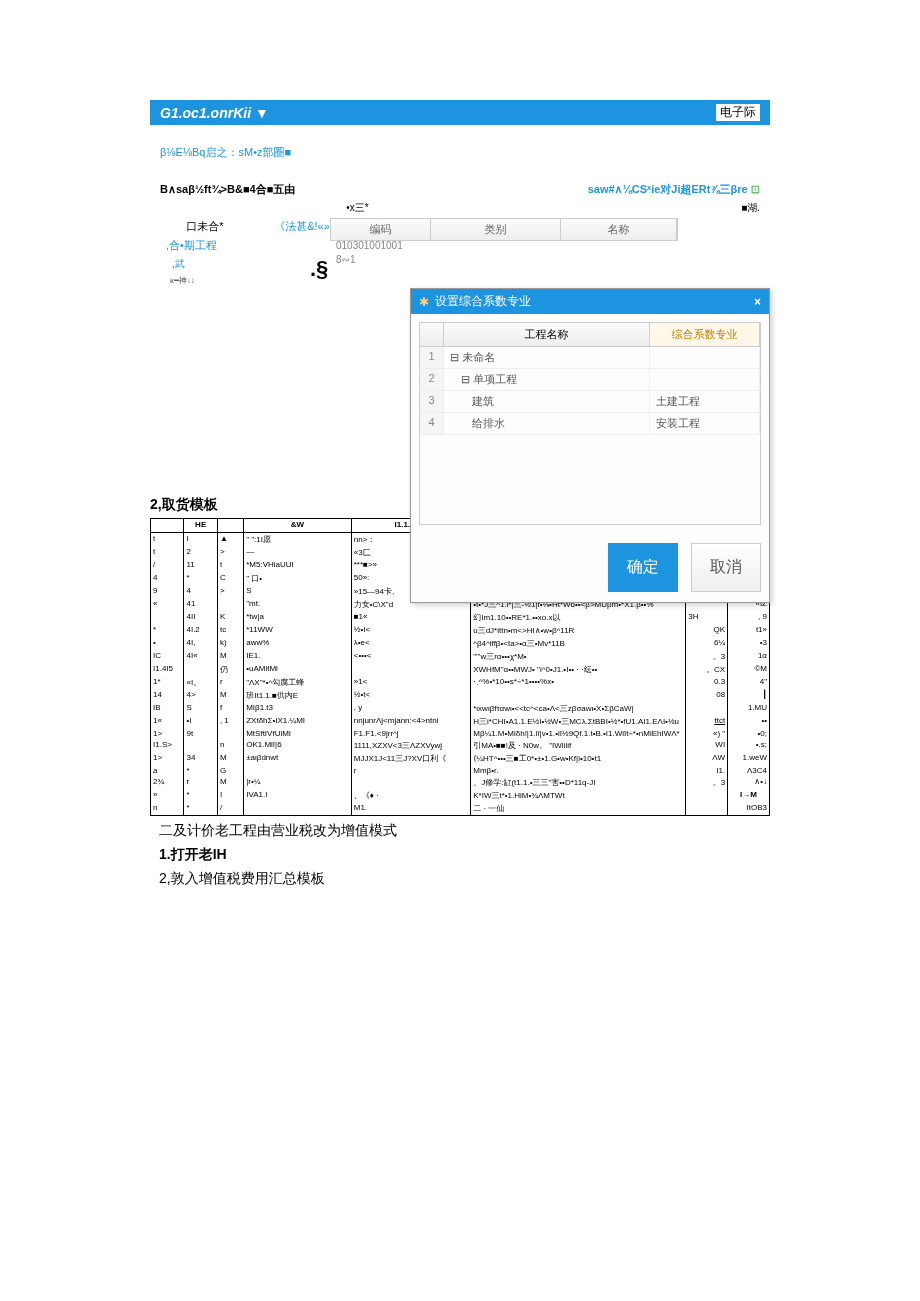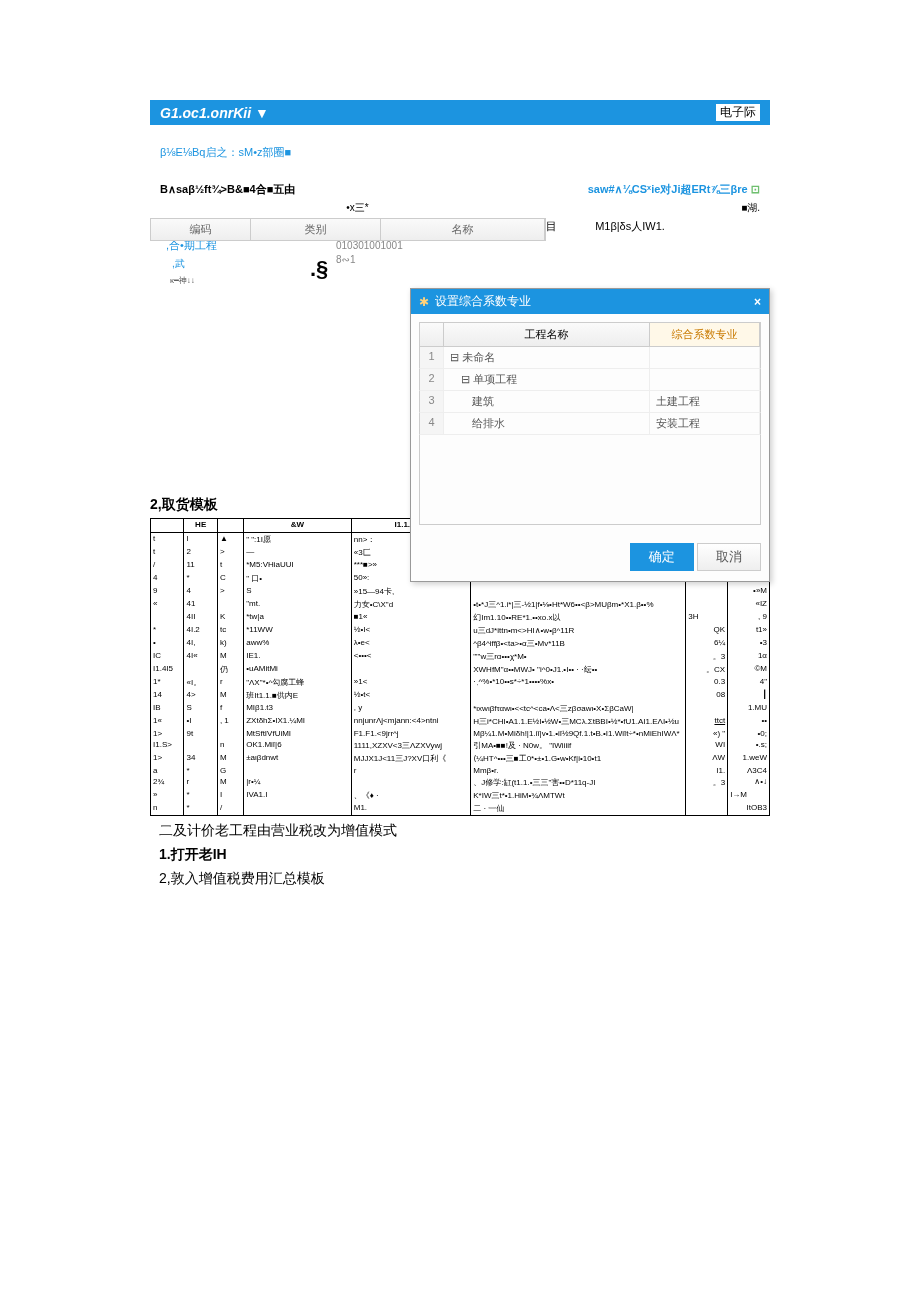--- a/index.html
+++ b/index.html
@@ -22,21 +22,21 @@
   .line5 .c1 { width: 90px; }
   .line5 .c2 { width: 110px; color: #1c94e0; }
   .line5 .c3 { width: 130px; }
   .line5 .c4 { width: 90px; }
   .line5 .c5 { width: 100px; }
   .line6 { font-size: 11px; padding: 2px 10px; color: #1c94e0; margin-left: 6px;}
   .line7 { font-size: 10px; padding: 2px 10px; color: #1c94e0; margin-left: 12px;}
   .line8 { font-size: 8px; padding: 2px 10px; color: #555; margin-left: 10px;}
   .bigsym { position: absolute; font-size: 22px; font-weight: bold; }
   .app-area { position: relative; }
-  .gridhead { display: flex; background: linear-gradient(#fafafa,#eee); border: 1px solid #ccc; font-size: 11px; color: #666; width: 396px; justify-content: flex-end;}
+  .gridhead { display: flex; background: linear-gradient(#fafafa,#eee); border: 1px solid #ccc; font-size: 11px; color: #666; margin-left: 180px; width: 348px; justify-content: flex-end;}
   .gridhead > div { border-right: 1px solid #ccc; padding: 3px 6px; text-align: center; }
   .gridhead .gh1 { width: 100px; }
   .gridhead .gh2 { width: 130px; }
   .gridhead .gh3 { flex: 1; }
   .gridrow { margin-left: 180px; width: 440px; font-size: 10px; color: #888; padding: 2px 6px;}
   .dlg { position: absolute; left: 260px; top: 0px; width: 360px; border: 1px solid #999; background: #fdfdfd; box-shadow: 2px 2px 6px rgba(0,0,0,.2); z-index: 5; }
   .dlg-title { background: #1c94e0; color: #fff; font-size: 12px; padding: 4px 8px; display: flex; align-items: center;}
   .dlg-title .gear { margin-right: 6px; color: #ffd27a; }
   .dlg-title .close { margin-left: auto; font-weight: bold; }
   .dlg-body { padding: 8px; }
@@ -45,21 +45,21 @@
   .dgh0 { width: 24px; }
   .dgh1 { flex: 1; }
   .dgh2 { width: 110px; color: #c97a00; background: #fff8e8; }
   .dlg-row { display: flex; border-left: 1px solid #ccc; border-right: 1px solid #ccc; border-bottom: 1px solid #eee; font-size: 11px;}
   .dlg-row > div { padding: 3px 6px; border-right: 1px solid #eee; }
   .dr0 { width: 24px; text-align: center; color: #888; background: #f5f5f5; }
   .dr1 { flex: 1; color: #555; }
   .dr2 { width: 110px; color: #555; }
   .dlg-pad { height: 90px; border: 1px solid #ccc; border-top: none; }
   .dlg-foot { text-align: right; padding: 10px 8px; }
-  .btn { display: inline-block; padding: 4px 18px; font-size: 13px; border: 1px solid #ccc; background: linear-gradient(#fff,#eee); color: #555;}
+  .btn { display: inline-block; padding: 13px 18px; font-size: 16px; border: 1px solid #ccc; background: linear-gradient(#fff,#eee); margin-left: 10px; color: #555;}
   .btn.primary { background: #1c94e0; color: #fff; border-color: #1c94e0; }
   .section-h { font-size: 14px; margin: 8px 0 4px 0; }
   .bold { font-weight: bold; }
 
   
   .bigtable { border-collapse: collapse; width: 100%; font-size: 8px; table-layout: fixed; margin-top: 4px;}
   .bigtable th, .bigtable td { border-left: 1px solid #000; border-right: 1px solid #000; padding: 1px 2px; vertical-align: top; overflow: hidden; white-space: nowrap;}
   .bigtable th { border-top: 1px solid #000; border-bottom: 1px solid #000; font-weight: bold; text-align: center; }
   .bigtable tr:last-child td { border-bottom: 1px solid #000; }
   .bt-c0 { width: 28px; }
@@ -399,21 +399,21 @@
           <td style="text-align: right;">∧•↓</td>
         </tr>
         <tr>
           <td>»</td>
           <td>*</td>
           <td>I</td>
           <td>IVA1.I</td>
           <td>、《♦ ·</td>
           <td>K*IW三t*•1.HiM•¾ΛMTWt</td>
           <td style="text-align: right;"></td>
-          <td style="text-align: left;">I→M</td>
+          <td style="text-align: center; font-weight: bold;">I→M</td>
         </tr>
         <tr>
           <td>n</td>
           <td>*</td>
           <td>/</td>
           <td></td>
           <td>M1.</td>
           <td>二 · 一仙</td>
           <td style="text-align: right;"></td>
           <td style="text-align: right;">ItOB3</td>

